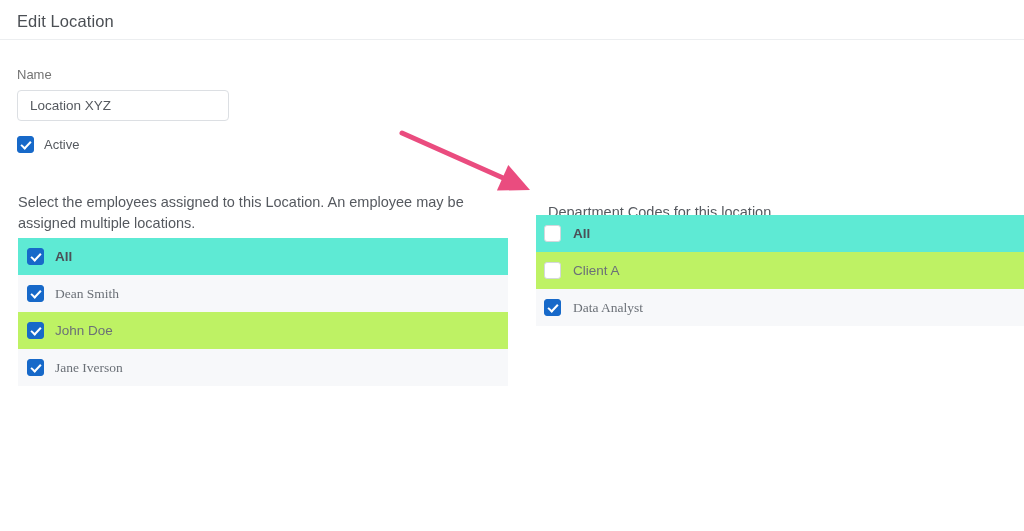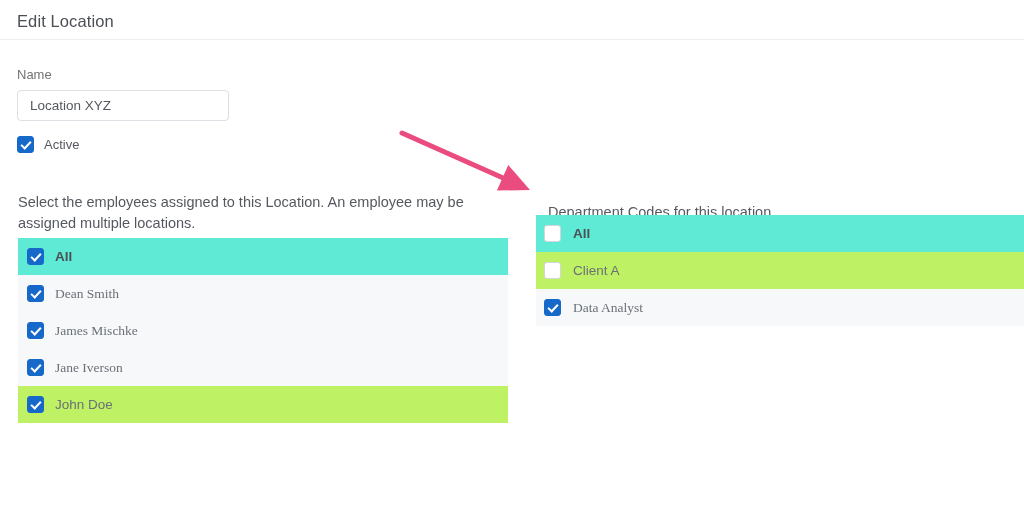--- a/index.html
+++ b/index.html
@@ -185,31 +185,27 @@
 
     <div class="list list-left" id="employee-list">
         <div class="opt-row stripe-head">
           <span class="cb checked"></span>
           <span class="opt-label bold">All</span>
         </div>
         <div class="opt-row stripe-alt">
           <span class="cb checked"></span>
           <span class="opt-label">Dean Smith</span>
         </div>
+        <div class="opt-row ">
+          <span class="cb checked"></span>
+          <span class="opt-label">John Doe</span>
+        </div>
         <div class="opt-row stripe-alt">
           <span class="cb checked"></span>
-          <span class="opt-label">James Mischke</span>
-        </div>
-        <div class="opt-row stripe-alt">
-          <span class="cb checked"></span>
           <span class="opt-label">Jane Iverson</span>
-        </div>
-        <div class="opt-row ">
-          <span class="cb checked"></span>
-          <span class="opt-label">John Doe</span>
         </div>
       </div>
   </div>
 
   <div class="col-right">
     <p class="section-heading">Department Codes for this location</p>
 
     <div class="list list-right" id="department-list">
         <div class="opt-row stripe-head">
           <span class="cb unchecked"></span>

